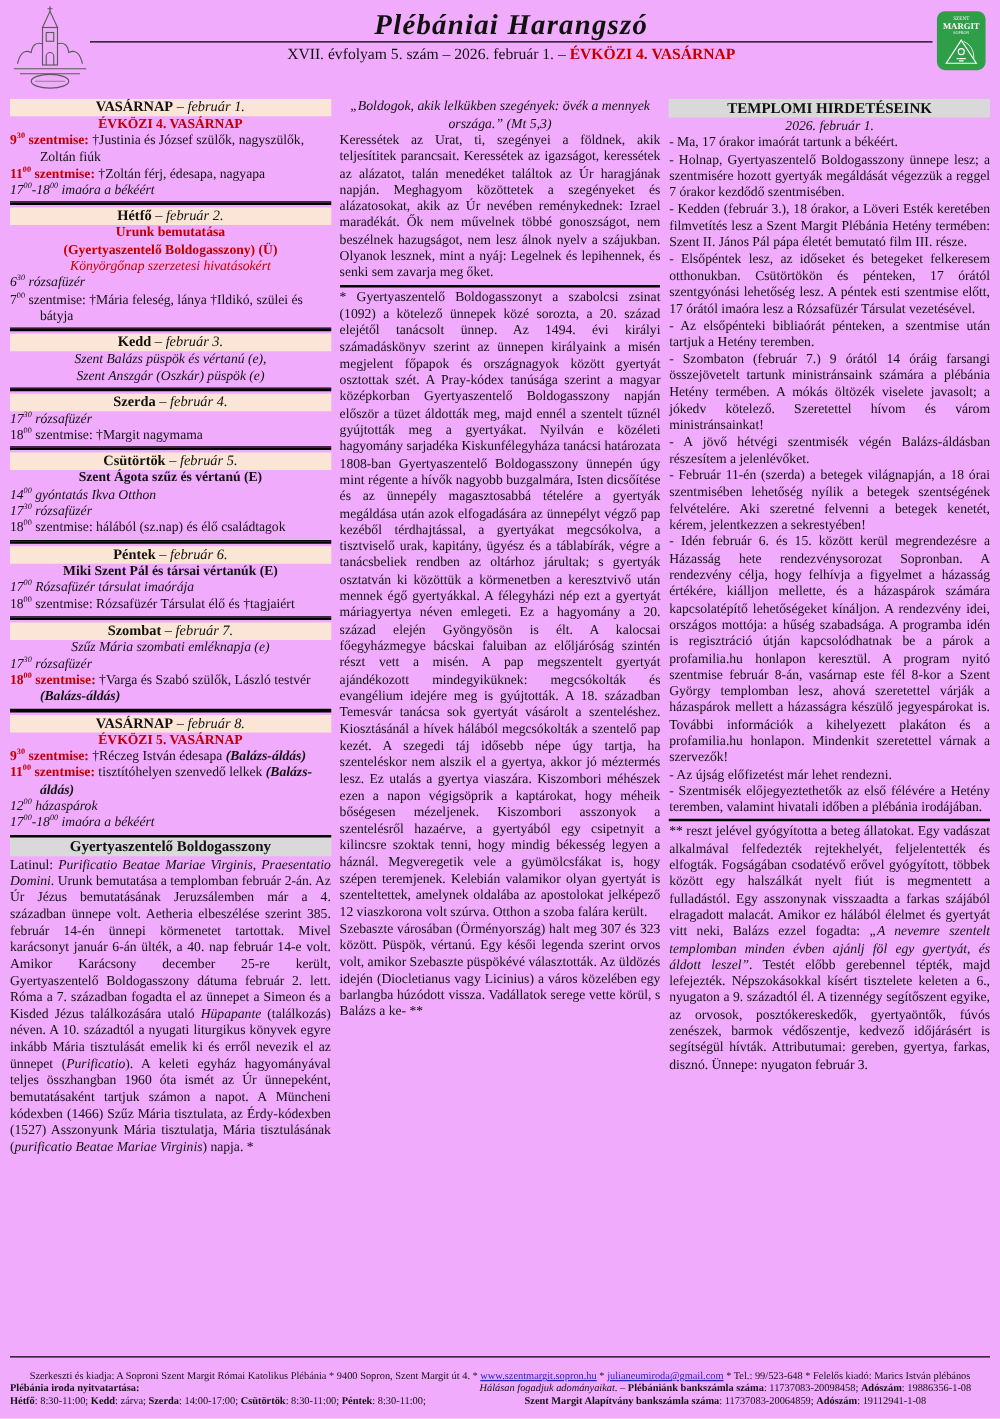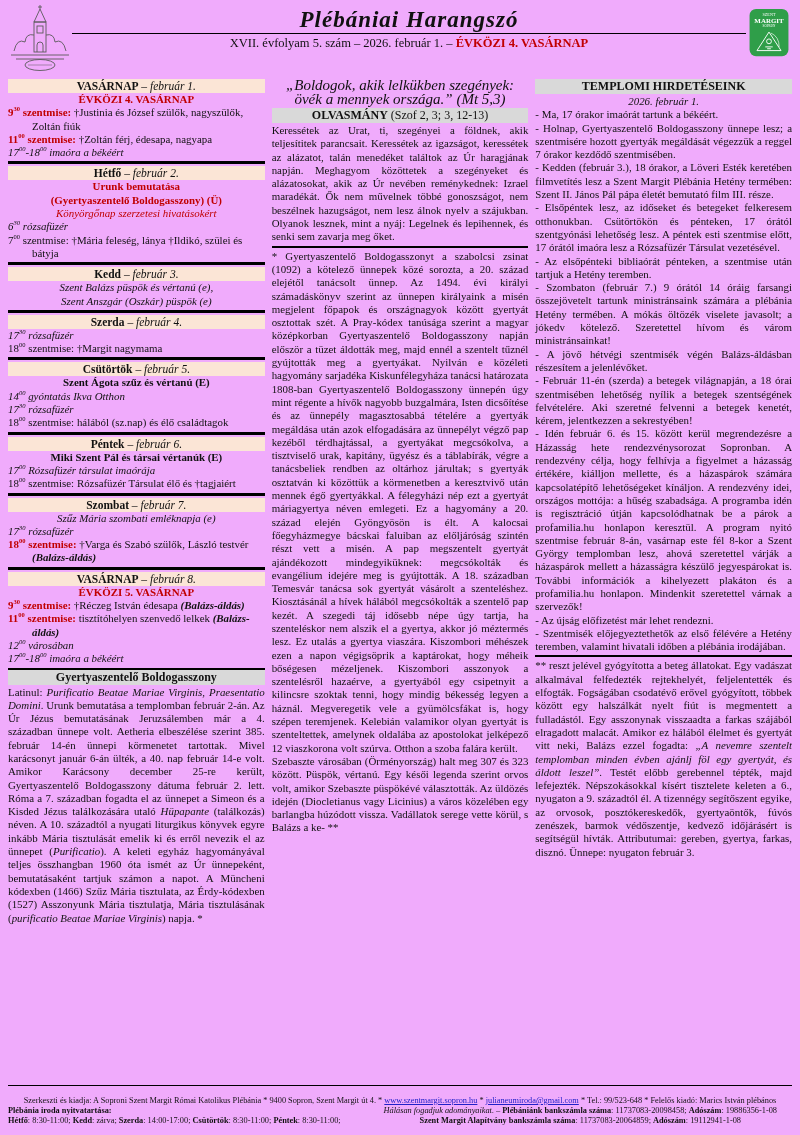--- a/index.html
+++ b/index.html
@@ -23,21 +23,21 @@
   .sep{height:2px;border-top:1px solid #000;border-bottom:2px solid #000;margin:2px 0;}
   .dayhead{background:#fbe5d6;text-align:center;font-size:11.5px;line-height:14px;}
   .entry{padding-left:24px;text-indent:-24px;}
   sup{font-size:0.6em;vertical-align:super;line-height:0;}
   .bd{font-weight:bold}
   .it{font-style:italic}
   .rd{color:#c00000}
   .c{text-align:center}
   .just{text-align:justify}
   .hr2{border-top:2px solid #000;margin:2px 0;}
-  .quote{font-size:15px;line-height:13.5px;}
+  .quote{font-size:11px;line-height:13.5px;}
   
   .page-footer{border-top:1px solid #000;margin-top:2px;padding-top:10px;font-size:8.3px;line-height:10px;}
   .f1{text-align:center;}
   .f-cols{display:flex;}
   .f-left{width:46%;text-align:left;}
   .f-right{width:54%;text-align:center;}
   .link{color:#2121c8;text-decoration:underline;cursor:pointer;}
 </style>
 </head>
 <body>
@@ -120,30 +120,29 @@
           <div class="sep"></div>
           <div class="dayhead"><span class="bd">Szombat</span><span class="it"> – február 7.</span></div>
           <div class="c it">Szűz Mária szombati emléknapja (e)</div>
           <div class="entry it"><span><span>17</span><sup>30</sup></span><span> </span><span>rózsafüzér</span></div>
           <div class="entry"><span class="rd bd"><span>18</span><sup>00</sup></span><span> </span><span class="rd bd">szentmise:</span><span> </span><span>†Varga és Szabó szülők, László testvér </span><span class="bd it">(Balázs-áldás)</span></div>
           <div class="sep"></div>
           <div class="dayhead"><span class="bd">VASÁRNAP</span><span class="it"> – február 8.</span></div>
           <div class="c bd rd">ÉVKÖZI 5. VASÁRNAP</div>
           <div class="entry"><span class="rd bd"><span>9</span><sup>30</sup></span><span> </span><span class="rd bd">szentmise:</span><span> </span><span>†Réczeg István édesapa </span><span class="bd it">(Balázs-áldás)</span></div>
           <div class="entry"><span class="rd bd"><span>11</span><sup>00</sup></span><span> </span><span class="rd bd">szentmise:</span><span> </span><span>tisztítóhelyen szenvedő lelkek </span><span class="bd it">(Balázs-áldás)</span></div>
-          <div class="entry it"><span><span>12</span><sup>00</sup></span><span> </span><span>városában</span></div>
+          <div class="entry it"><span><span>12</span><sup>00</sup></span><span> </span><span>házaspárok</span></div>
           <div class="entry it"><span><span>17</span><sup>00</sup><span>-18</span><sup>00</sup></span><span> </span><span>imaóra a békéért</span></div>
         </div>
       <div class="sec-title topline">Gyertyaszentelő Boldogasszony</div>
       <div class="just"><span>Latinul: </span><span class="it">Purificatio Beatae Mariae Virginis</span><span>, </span><span class="it">Praesentatio Domini</span><span>. Urunk bemutatása a templomban február 2-án. Az Úr Jézus bemutatásának Jeruzsálemben már a 4. században ünnepe volt. Aetheria elbeszélése szerint 385. február 14-én ünnepi körmenetet tartottak. Mivel karácsonyt január 6-án ülték, a 40. nap február 14-e volt. Amikor Karácsony december 25-re került, Gyertyaszentelő Boldogasszony dátuma február 2. lett. Róma a 7. században fogadta el az ünnepet a Simeon és a Kisded Jézus találkozására utaló </span><span class="it">Hüpapante</span><span> (találkozás) néven. A 10. századtól a nyugati liturgikus könyvek egyre inkább Mária tisztulását emelik ki és erről nevezik el az ünnepet (</span><span class="it">Purificatio</span><span>). A keleti egyház hagyományával teljes összhangban 1960 óta ismét az Úr ünnepeként, bemutatásaként tartjuk számon a napot. A Müncheni kódexben (1466) Szűz Mária tisztulata, az Érdy-kódexben (1527) Asszonyunk Mária tisztulatja, Mária tisztulásának (</span><span class="it">purificatio Beatae Mariae Virginis</span><span>) napja. *</span></div>
     </section>
 
     <section class="col">
       <div class="quote it c">„Boldogok, akik lelkükben szegények: övék a mennyek országa.”  (Mt 5,3)</div>
-      <div class="sec-title"><span class="bd">OLVASMÁNY</span><span style="font-weight:normal"> (Szof 2, 3; 3, 12-13)</span></div>
       <div class="just">Keressétek az Urat, ti, szegényei a földnek, akik teljesítitek parancsait. Keressétek az igazságot, keressétek az alázatot, talán menedéket találtok az Úr haragjának napján. Meghagyom közöttetek a szegényeket és alázatosokat, akik az Úr nevében reménykednek: Izrael maradékát. Ők nem művelnek többé gonoszságot, nem beszélnek hazugságot, nem lesz álnok nyelv a szájukban. Olyanok lesznek, mint a nyáj: Legelnek és lepihennek, és senki sem zavarja meg őket.</div>
       <div class="hr2"></div>
       <div class="just">* Gyertyaszentelő Boldogasszonyt a szabolcsi zsinat (1092) a kötelező ünnepek közé sorozta, a 20. század elejétől tanácsolt ünnep. Az 1494. évi királyi számadáskönyv szerint az ünnepen királyaink a misén megjelent főpapok és országnagyok között gyertyát osztottak szét. A Pray-kódex tanúsága szerint a magyar középkorban Gyertyaszentelő Boldogasszony napján először a tüzet áldották meg, majd ennél a szentelt tűznél gyújtották meg a gyertyákat. Nyilván e közéleti hagyomány sarjadéka Kiskunfélegyháza tanácsi határozata 1808-ban Gyertyaszentelő Boldogasszony ünnepén úgy mint régente a hívők nagyobb buzgalmára, Isten dicsőítése és az ünnepély magasztosabbá tételére a gyertyák megáldása után azok elfogadására az ünnepélyt végző pap kezéből térdhajtással, a gyertyákat megcsókolva, a tisztviselő urak, kapitány, ügyész és a táblabírák, végre a tanácsbeliek rendben az oltárhoz járultak; s gyertyák osztatván ki közöttük a körmenetben a keresztvivő után mennek égő gyertyákkal. A félegyházi nép ezt a gyertyát máriagyertya néven emlegeti. Ez a hagyomány a 20. század elején Gyöngyösön is élt. A kalocsai főegyházmegye bácskai faluiban az előljáróság szintén részt vett a misén. A pap megszentelt gyertyát ajándékozott mindegyiküknek: megcsókolták és evangélium idejére meg is gyújtották. A 18. században Temesvár tanácsa sok gyertyát vásárolt a szenteléshez. Kiosztásánál a hívek hálából megcsókolták a szentelő pap kezét. A szegedi táj idősebb népe úgy tartja, ha szenteléskor nem alszik el a gyertya, akkor jó méztermés lesz. Ez utalás a gyertya viaszára. Kiszombori méhészek ezen a napon végigsöprik a kaptárokat, hogy méheik bőségesen mézeljenek. Kiszombori asszonyok a szentelésről hazaérve, a gyertyából egy csipetnyit a kilincsre szoktak tenni, hogy mindig békesség legyen a háznál. Megveregetik vele a gyümölcsfákat is, hogy szépen teremjenek. Kelebián valamikor olyan gyertyát is szenteltettek, amelynek oldalába az apostolokat jelképező 12 viaszkorona volt szúrva. Otthon a szoba falára került.</div>
       <div class="just">Szebaszte városában (Örményország) halt meg 307 és 323 között. Püspök, vértanú. Egy késői legenda szerint orvos volt, amikor Szebaszte püspökévé választották. Az üldözés idején (Diocletianus vagy Licinius) a város közelében egy barlangba húzódott vissza. Vadállatok serege vette körül, s Balázs a ke- **</div>
     </section>
 
     <section class="col">
       <div class="sec-title" style="margin-top:0">TEMPLOMI HIRDETÉSEINK</div>
       <div class="c it">2026. február 1.</div>
       <div>

